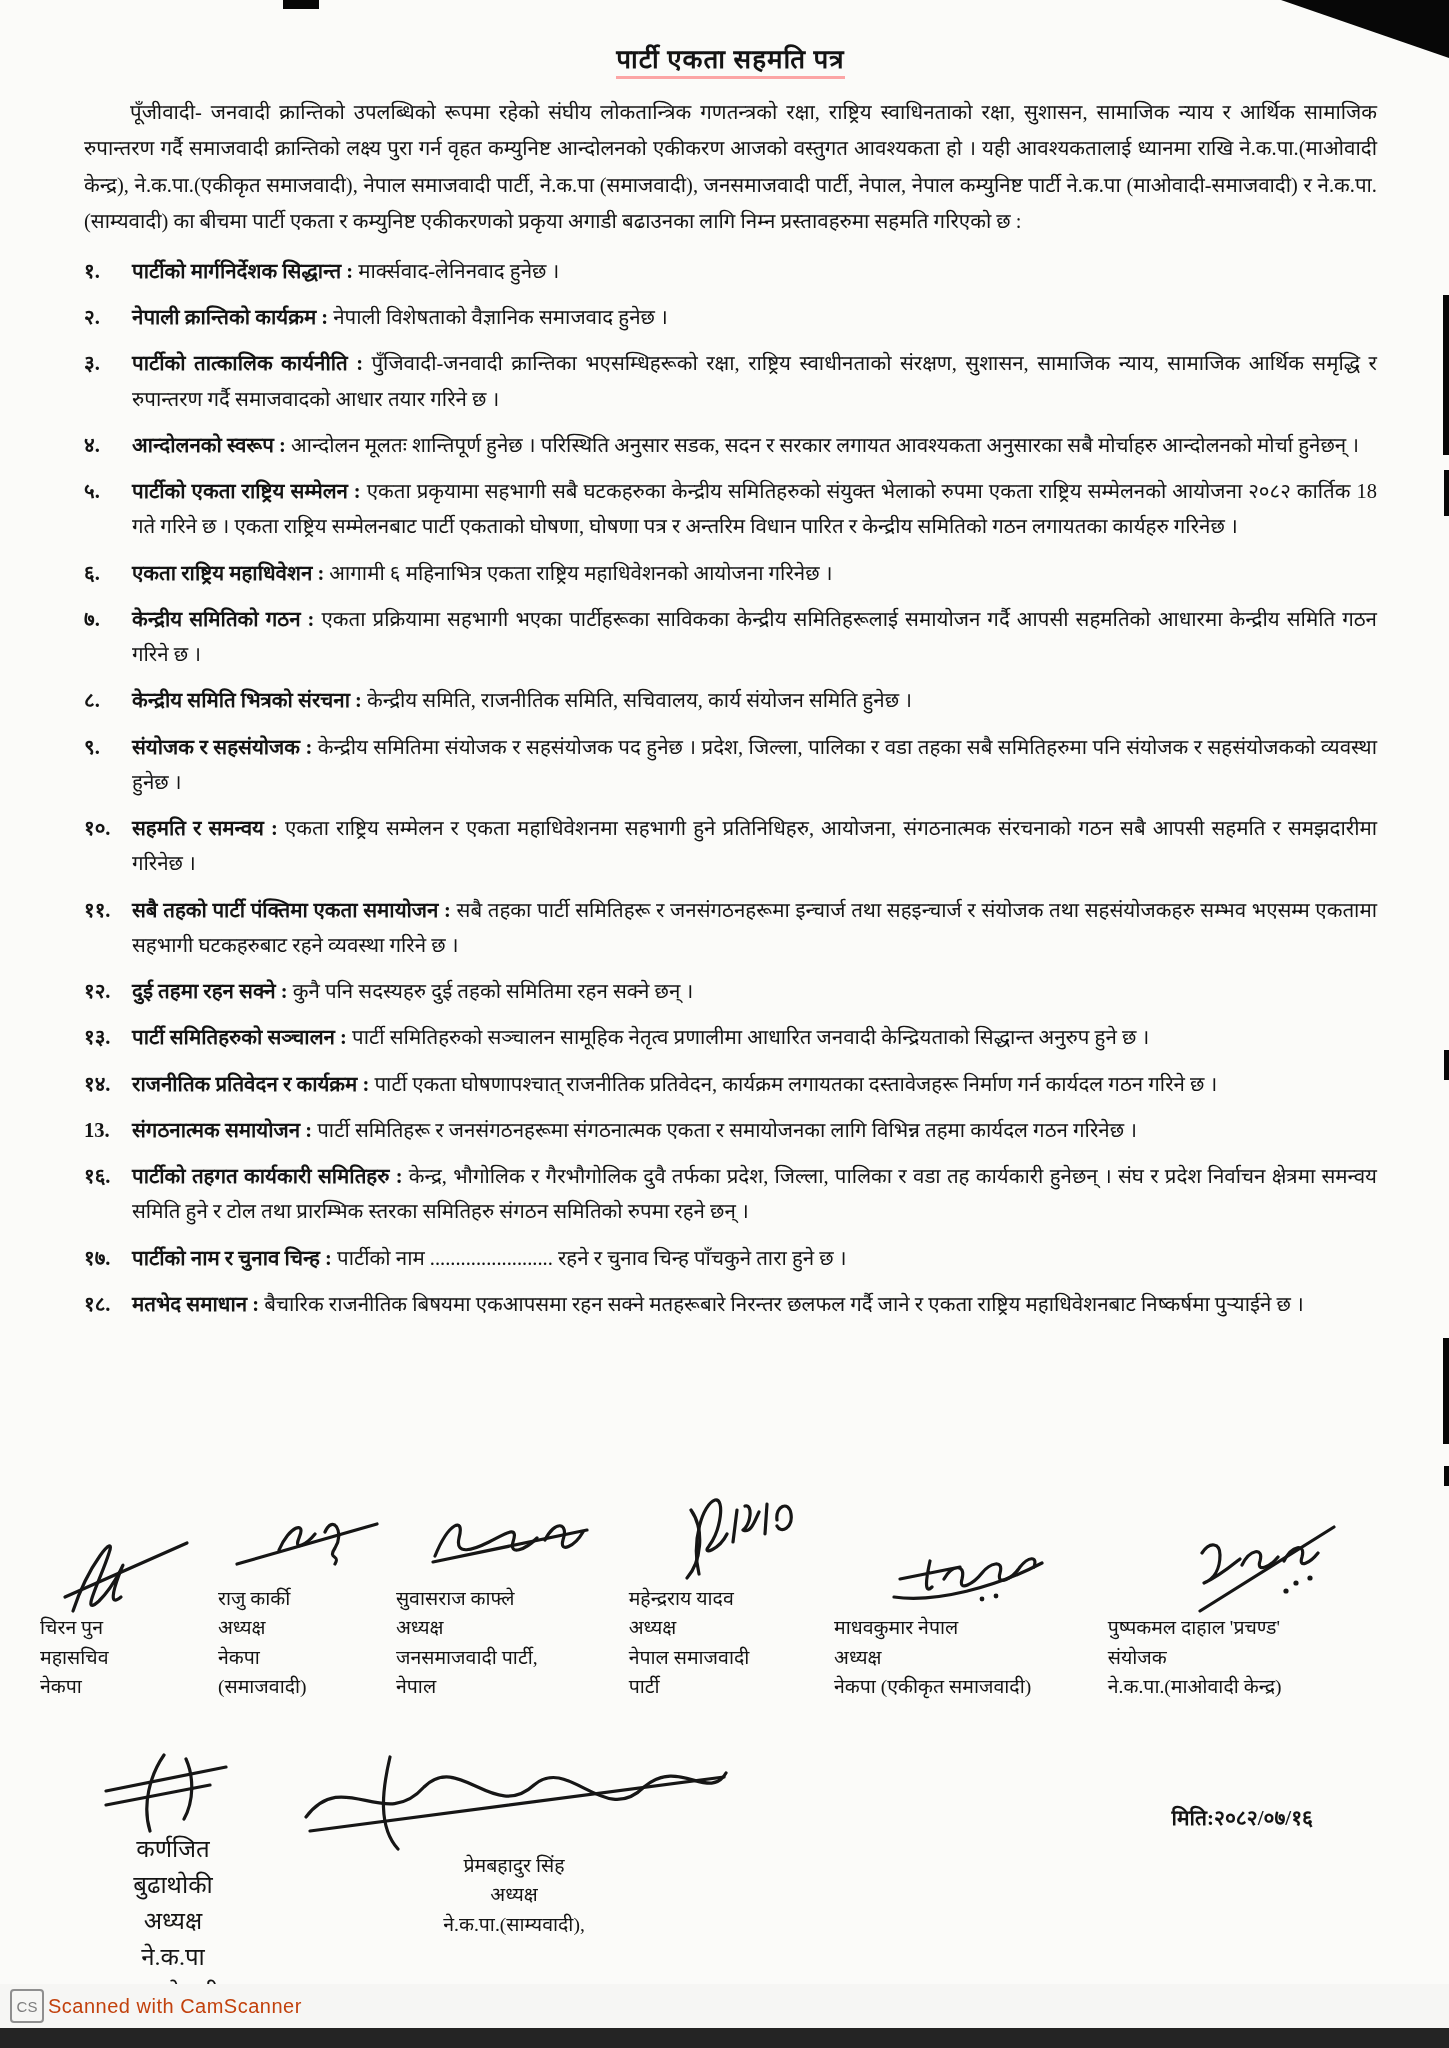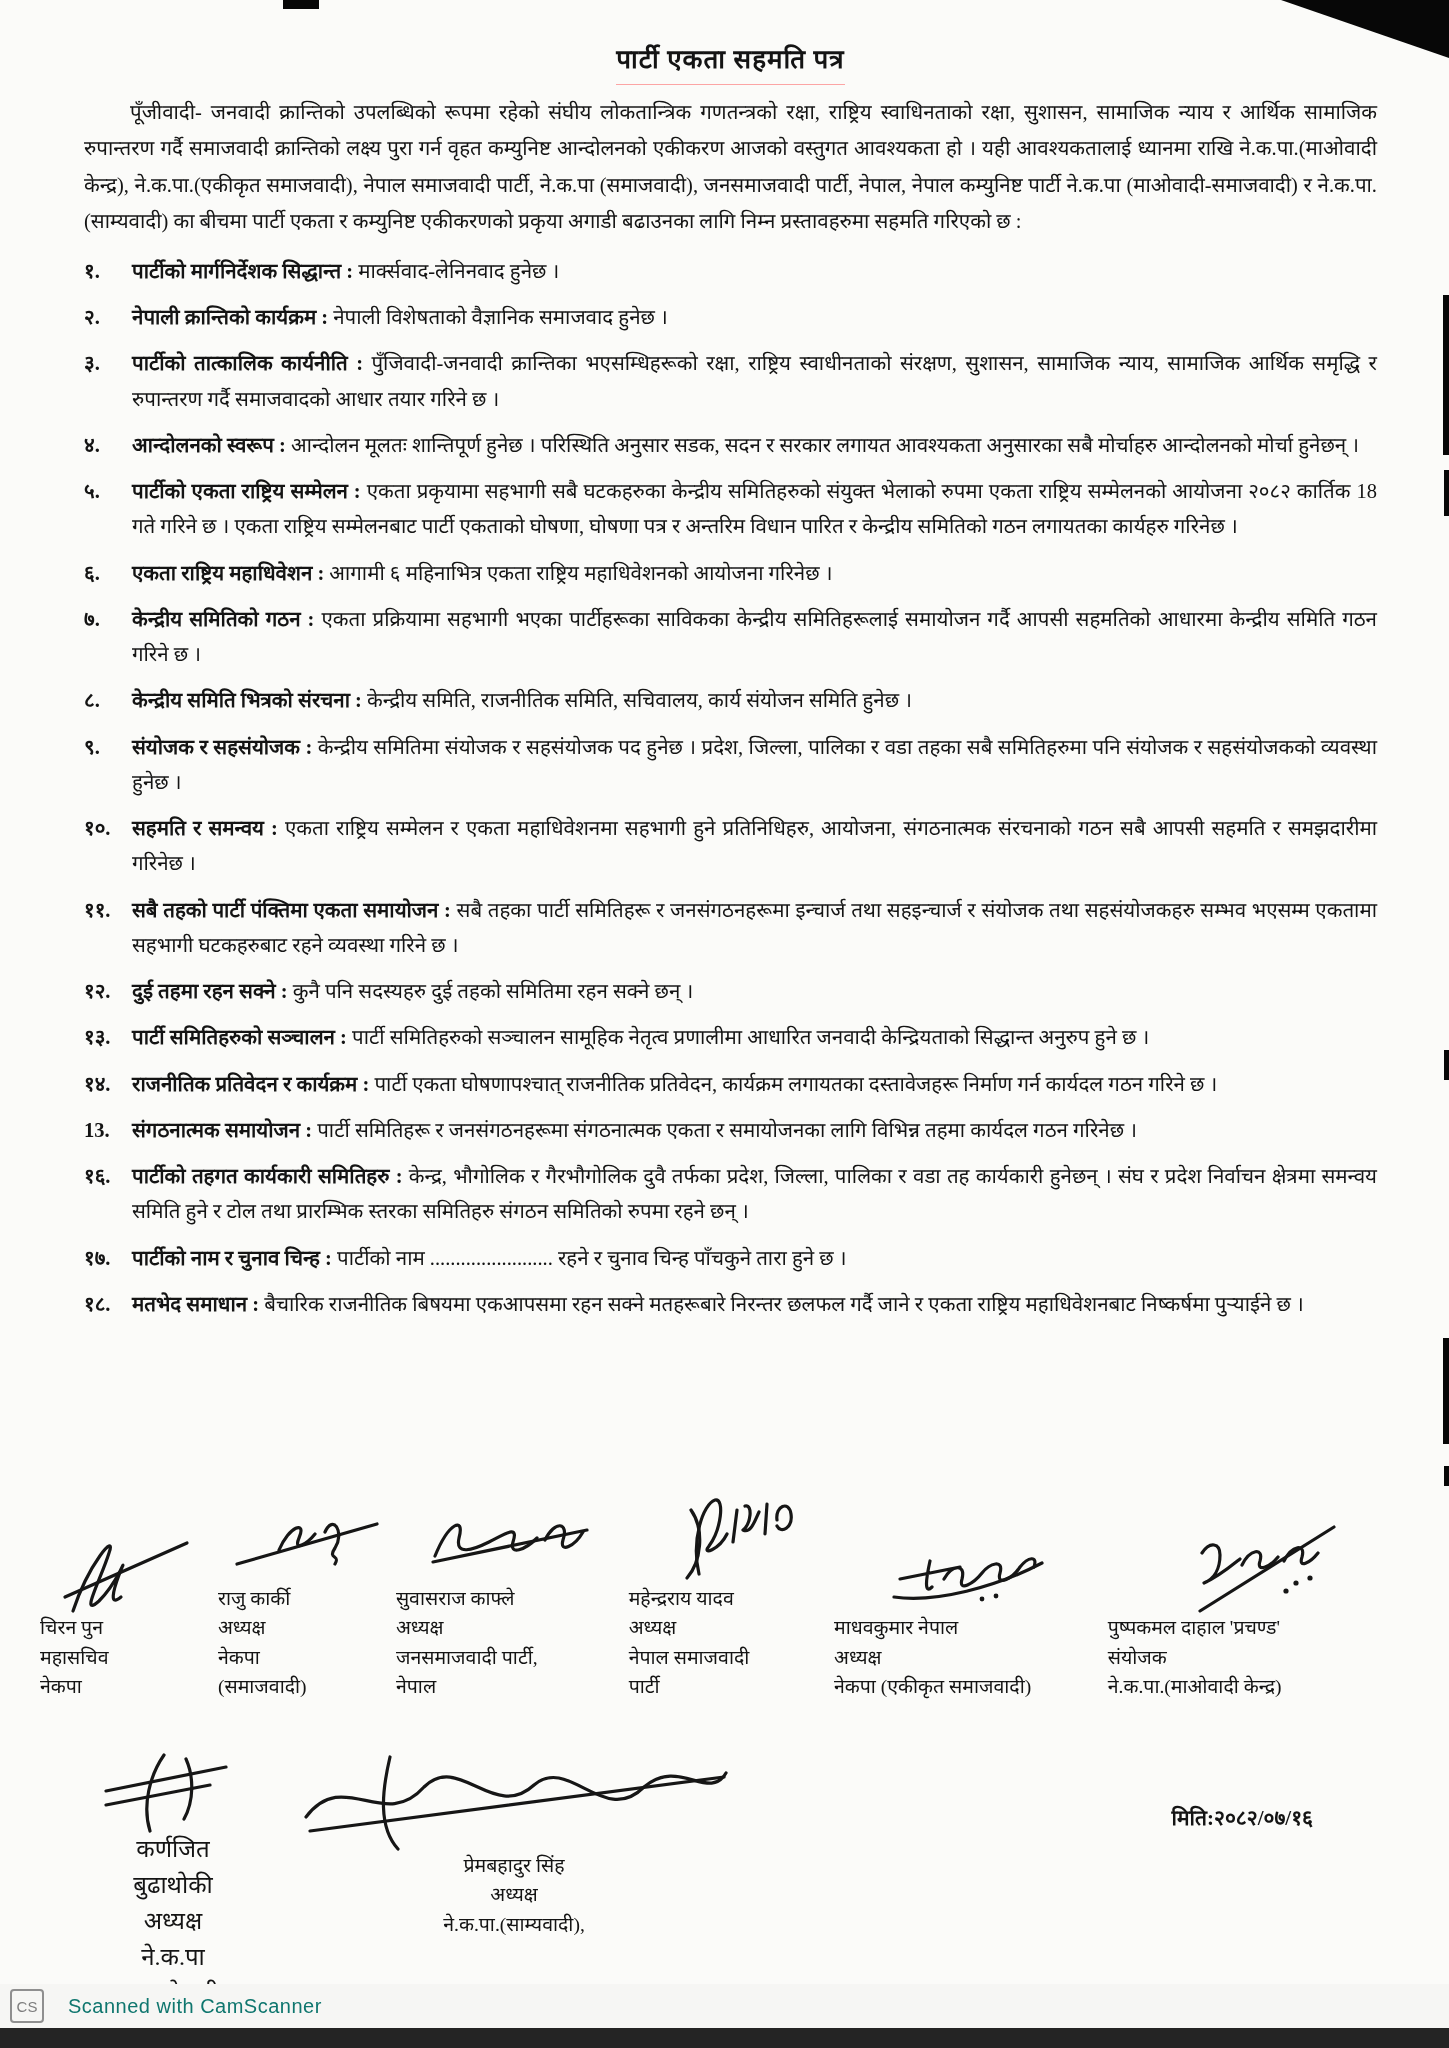--- a/index.html
+++ b/index.html
@@ -5,21 +5,21 @@
   html,body{margin:0;padding:0;background:#d8d8d8;}
   .page{position:relative;width:1449px;height:2048px;margin:0 auto;background:#fbfbf9;overflow:hidden;
         font-family:"Liberation Serif","DejaVu Serif",serif;color:#141414;}
   
   .artifact{position:absolute;background:#070707;}
   .corner-tr{position:absolute;top:0;right:0;width:168px;height:58px;background:#070707;
              clip-path:polygon(0 0,100% 0,100% 100%);}
   
   .content{position:absolute;left:84px;right:72px;top:40px;}
   .doc-title{text-align:center;font-weight:bold;font-size:26px;letter-spacing:1px;margin:0 0 18px 0;}
-  .doc-title span{border-bottom:1px solid #fca5a5;padding-bottom:10px;}
+  .doc-title span{border-bottom:3px solid #fca5a5;padding-bottom:2px;}
   .intro{font-size:20.5px;line-height:1.78;text-align:justify;text-indent:46px;margin:0 0 14px 0;}
   ol.clauses{list-style:none;margin:0;padding:0;}
   .item{display:flex;margin-bottom:11px;font-size:20.5px;line-height:1.72;}
   .inum{flex:0 0 48px;font-weight:bold;}
   .ibody{flex:1;text-align:justify;}
   .ihead{font-weight:bold;}
   
   .sig-section{position:absolute;left:40px;right:40px;top:1490px;}
   .sig-row1{display:flex;align-items:flex-end;}
   .sigcol{text-align:left;font-size:19.5px;line-height:1.5;}
@@ -29,21 +29,21 @@
   .sig circle{fill:#161616;}
   .sig-row2{display:flex;align-items:flex-start;margin-top:46px;}
   .r2c1{flex:0 0 150px;margin-left:58px;text-align:center;font-size:24px;line-height:1.5;}
   .r2c2{flex:0 0 360px;margin-left:46px;text-align:center;font-size:19.5px;line-height:1.5;}
   .doc-date{margin-left:auto;margin-right:96px;margin-top:56px;font-weight:bold;font-size:21px;}
   
   .footer{position:absolute;left:0;right:0;bottom:0;}
   .cam-row{height:44px;display:flex;align-items:center;padding-left:10px;background:#f6f6f4;}
   .cs-badge{width:30px;height:30px;border:2px solid #8f8f8f;border-radius:4px;display:flex;align-items:center;
             justify-content:center;font-family:"Liberation Sans",sans-serif;font-weight:normal;font-size:15px;color:#7d7d7d;}
-  .cam-text{margin-left:24px;font-family:"Liberation Sans",sans-serif;font-size:20px;color:#0f766e;letter-spacing:.5px;}
+  .cam-text{margin-left:4px;font-family:"Liberation Sans",sans-serif;font-size:20px;color:#c2410c;letter-spacing:.5px;}
   .bottom-bar{height:20px;background:#242424;}
 </style>
 </head>
 <body>
 
 <div class="page">
 
   <div class="corner-tr"></div>
   <div class="artifact" style="left:283px;top:0;width:36px;height:9px;"></div>
   <div class="artifact" style="right:0;top:295px;width:6px;height:160px;"></div>

